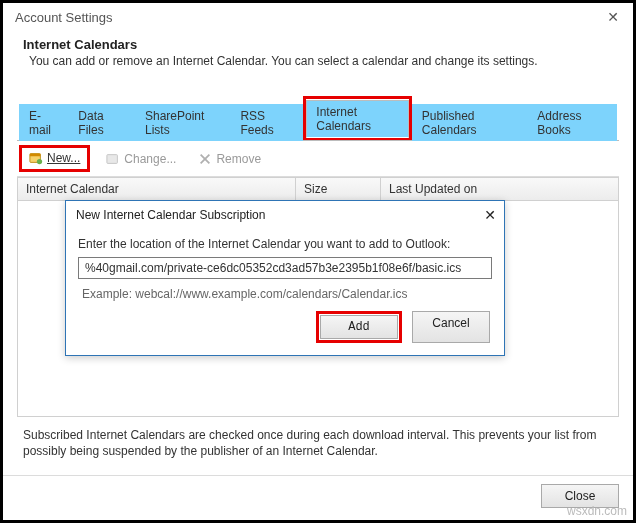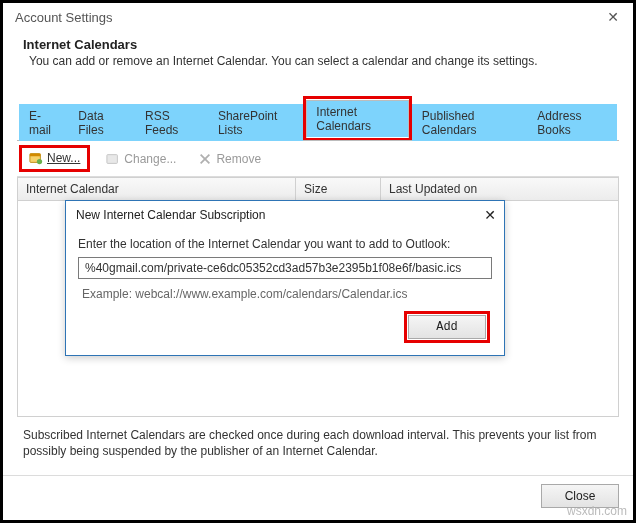--- a/index.html
+++ b/index.html
@@ -119,22 +119,22 @@
     <span class="close-x">✕</span>
   </div>
 
   <div class="content">
     <div class="section-title">Internet Calendars</div>
     <div class="section-desc">You can add or remove an Internet Calendar. You can select a calendar and change its settings.</div>
 
     <div class="tabbar">
       <div class="tab">E-mail</div>
       <div class="tab">Data Files</div>
+      <div class="tab">SharePoint Lists</div>
       <div class="tab">RSS Feeds</div>
-      <div class="tab">SharePoint Lists</div>
       <span class="hl-red hl-inline">
         <div class="tab active">Internet Calendars</div>
       </span>
       <div class="tab">Published Calendars</div>
       <div class="tab">Address Books</div>
     </div>
 
     <div class="toolbar">
       <span class="hl-red hl-inline" style="padding:1px;">
         <span class="tool-btn">
@@ -188,17 +188,18 @@
     <span style="font-size:14px;">✕</span>
   </div>
   <div class="dlg-body">
     <div class="dlg-label">Enter the location of the Internet Calendar you want to add to Outlook:</div>
     <input class="dlg-input" type="text" value="%40gmail.com/private-ce6dc05352cd3ad57b3e2395b1f08e6f/basic.ics" style="">
     <div class="dlg-example">Example: webcal://www.example.com/calendars/Calendar.ics</div>
     <div class="dlg-buttons">
       <span class="hl-red hl-inline" style="padding:1px;font-family:Liberation Mono, monospace;">
         <div class="btn">Add</div>
       </span>
+      <div class="btn">Cancel</div>
     </div>
   </div>
 </div>
 
 <div style="position:absolute; right:6px; bottom:2px; font-size:12px; color:#bbb;">wsxdn.com</div>
 
 </body></html>

